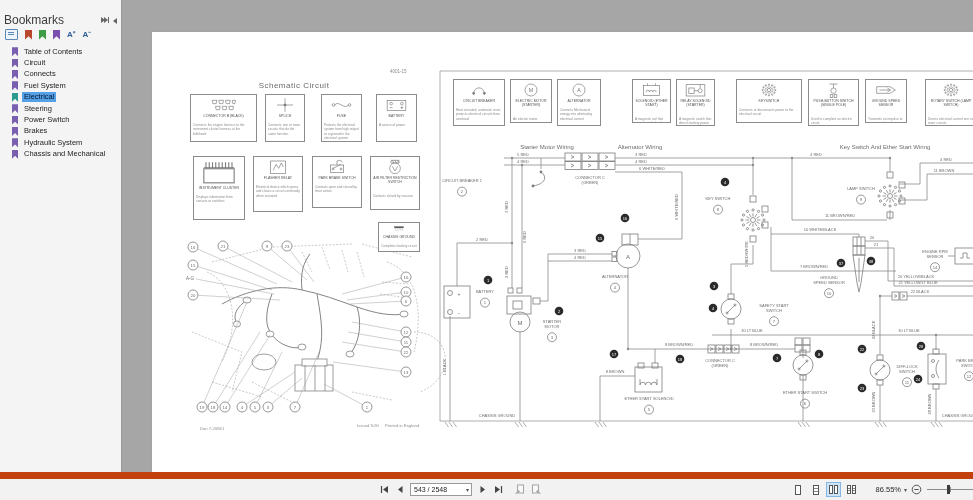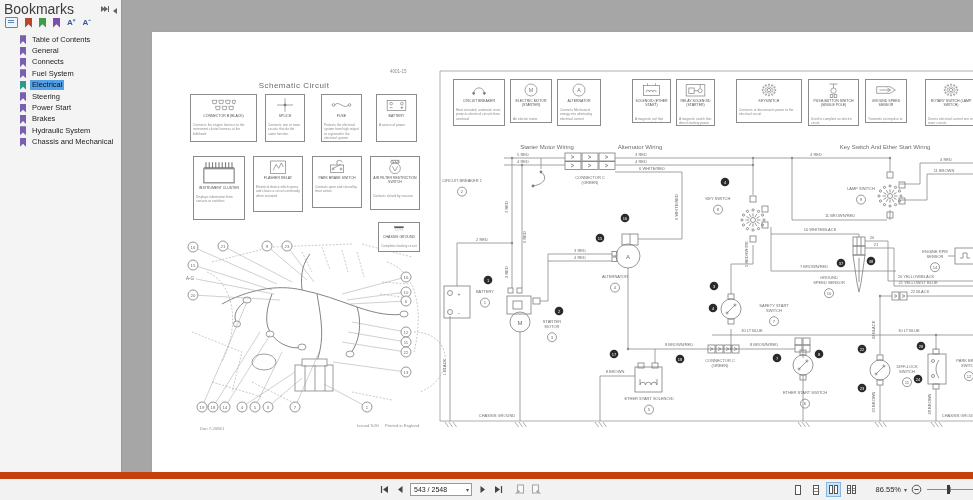--- a/index.html
+++ b/index.html
@@ -1,33 +1,33 @@
 <!DOCTYPE html>
 <html><head>
 <meta charset="utf-8">
 <style>
   html,body{margin:0;padding:0;width:973px;height:500px;overflow:hidden;
     font-family:"Liberation Sans", sans-serif;background:#a6a6a6;}
   .app{position:relative;width:973px;height:500px;}
   
   .sidebar{position:absolute;left:0;top:0;width:122px;height:479px;background:#f4f4f4;
     border-right:1px solid #9a9a9a;box-sizing:border-box;z-index:3;}
-  .sb-header{height:13px;display:flex;align-items:flex-start;padding:1px 4px 0 4px;font-size:14px;color:#3c3c3c;}
+  .sb-header{height:13px;display:flex;align-items:flex-start;padding:1px 4px 0 4px;font-size:12px;color:#3c3c3c;margin-top:12px;}
   .sb-header .sp{flex:1}
   .pinicons{display:flex;gap:4px;align-items:center}
   .tri{width:0;height:0;border-top:3px solid transparent;border-bottom:3px solid transparent;display:inline-block}
   .tri.r{border-left:4px solid #666}.tri.l{border-right:4px solid #666}
   .vbar{width:1px;height:6px;background:#666;display:inline-block}
   .sb-toolbar{height:17px;display:flex;align-items:center;gap:7px;padding:0 0 0 5px;}
   .opt-icon{width:11px;height:9px;border:1px solid #5b87b5;border-radius:1px;position:relative;background:#eef4fb}
   .opt-icon:before{content:"";position:absolute;left:2px;top:2px;width:6px;height:1px;background:#5b87b5;box-shadow:0 2px 0 #5b87b5}
   .flag{width:7px;height:10px;display:inline-block;
     clip-path:polygon(0 0,100% 0,100% 100%,50% 68%,0 100%);}
   .af{font-size:8px;color:#2f5d96;font-weight:bold;line-height:1}
-  .bm-list{margin:3px 0 0 12px;padding:0;list-style:none}
+  .bm-list{margin:3px 0 0 4px;padding:0;list-style:none}
   .bm-item{display:flex;align-items:center;gap:4px;height:11.4px;padding-left:8px;cursor:default}
   .bm-flag{width:6px;height:9px;background:#7a5fb0;clip-path:polygon(0 0,100% 0,100% 100%,50% 68%,0 100%);flex:none}
   .bm-item.sel .bm-flag{background:#2d9a8f}
   .bm-label{font-size:7.5px;color:#1d1d1d;white-space:nowrap;padding:0 2px;line-height:10px}
   .bm-item.sel .bm-label{background:#54a0e6;color:#05142e}
   
   .doc-area{position:absolute;left:122px;top:0;right:0;height:479px;background:#a6a6a6;overflow:hidden;}
   .page{position:absolute;left:30px;top:8px;width:821px;height:470px;background:#ffffff;
     box-shadow:2px 2px 3px rgba(0,0,0,.35);overflow:hidden;margin-top:24px;}
   .legend-box{position:absolute;border:1px solid #8b8b8b;background:#fff;box-sizing:border-box;padding:2px 2px;overflow:hidden}
@@ -84,41 +84,41 @@
       <span class="af">A⁺</span>
       <span class="af">A⁻</span>
     </div>
     <ul class="bm-list" id="bm-list">
         <li class="bm-item">
           <span class="bm-flag"></span>
           <span class="bm-label">Table of Contents</span>
         </li>
         <li class="bm-item">
           <span class="bm-flag"></span>
-          <span class="bm-label">General</span>
+          <span class="bm-label">Circuit</span>
         </li>
         <li class="bm-item">
           <span class="bm-flag"></span>
           <span class="bm-label">Connects</span>
         </li>
         <li class="bm-item">
           <span class="bm-flag"></span>
           <span class="bm-label">Fuel System</span>
         </li>
         <li class="bm-item sel">
           <span class="bm-flag"></span>
           <span class="bm-label">Electrical</span>
         </li>
         <li class="bm-item">
           <span class="bm-flag"></span>
           <span class="bm-label">Steering</span>
         </li>
         <li class="bm-item">
           <span class="bm-flag"></span>
-          <span class="bm-label">Power Start</span>
+          <span class="bm-label">Power Switch</span>
         </li>
         <li class="bm-item">
           <span class="bm-flag"></span>
           <span class="bm-label">Brakes</span>
         </li>
         <li class="bm-item">
           <span class="bm-flag"></span>
           <span class="bm-label">Hydraulic System</span>
         </li>
         <li class="bm-item">

